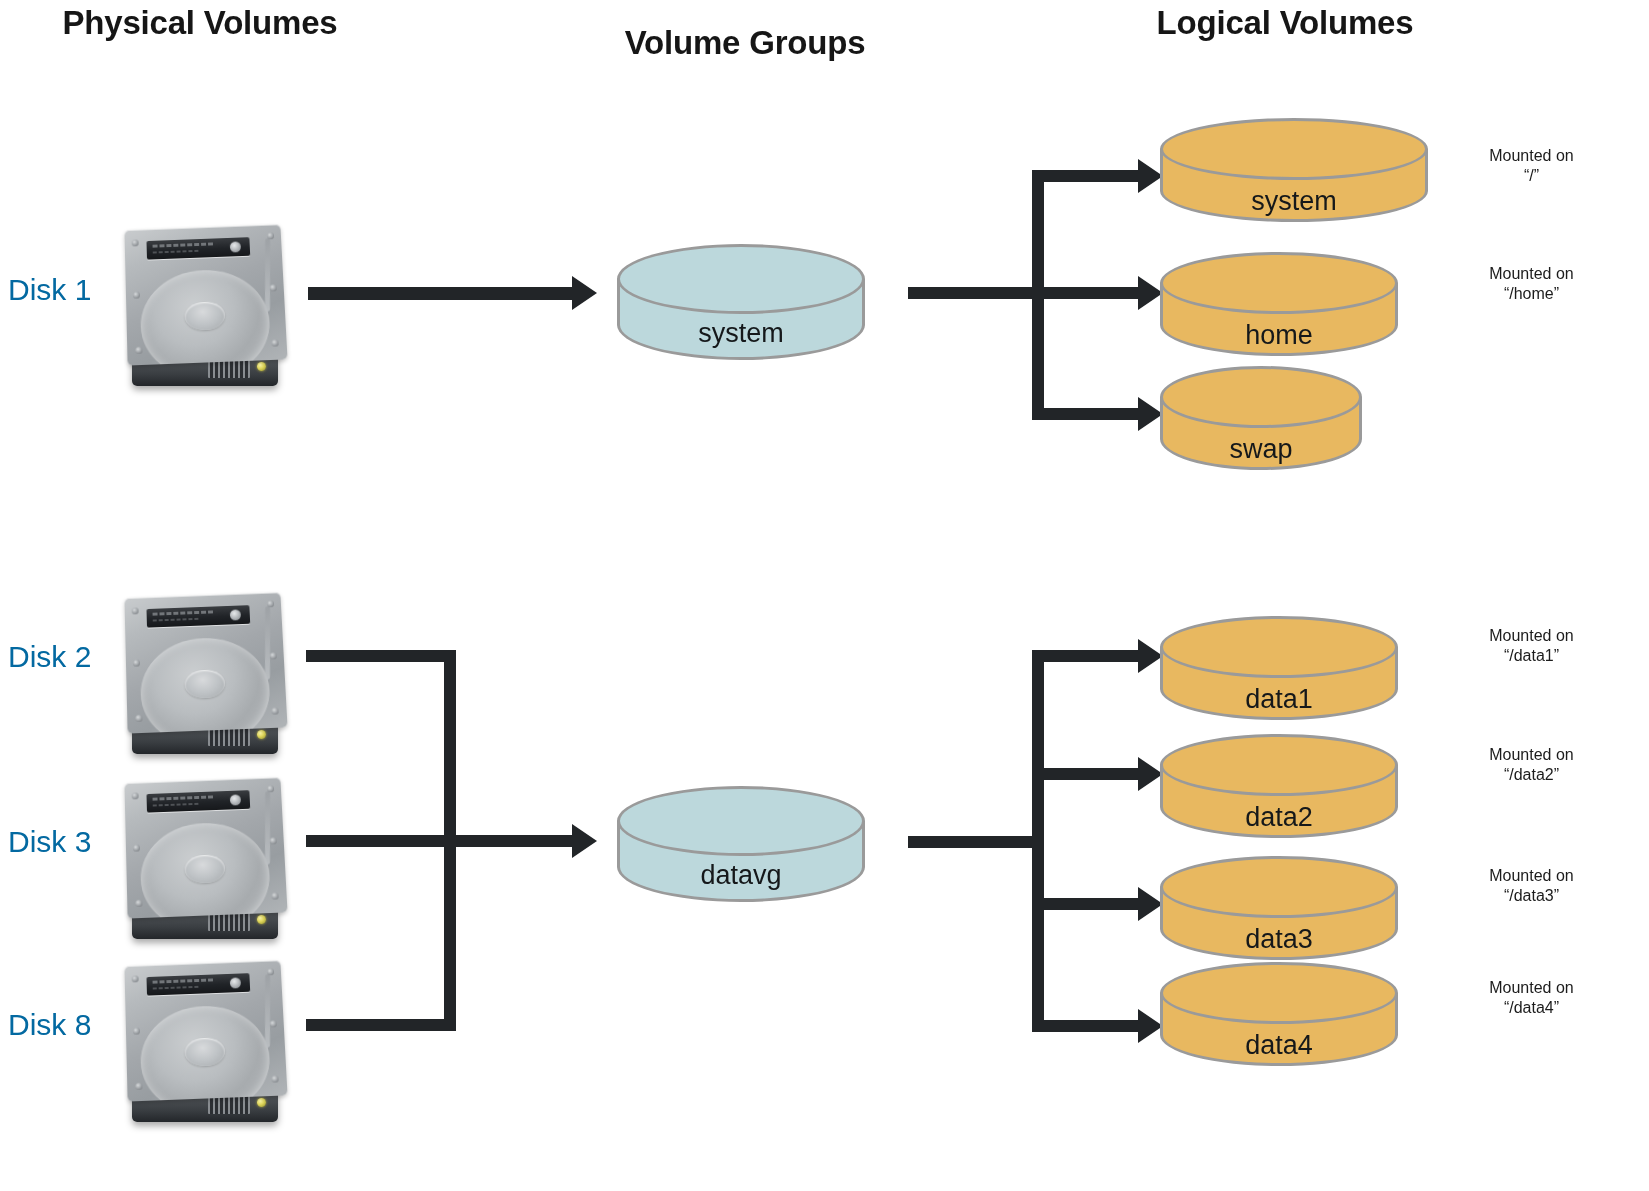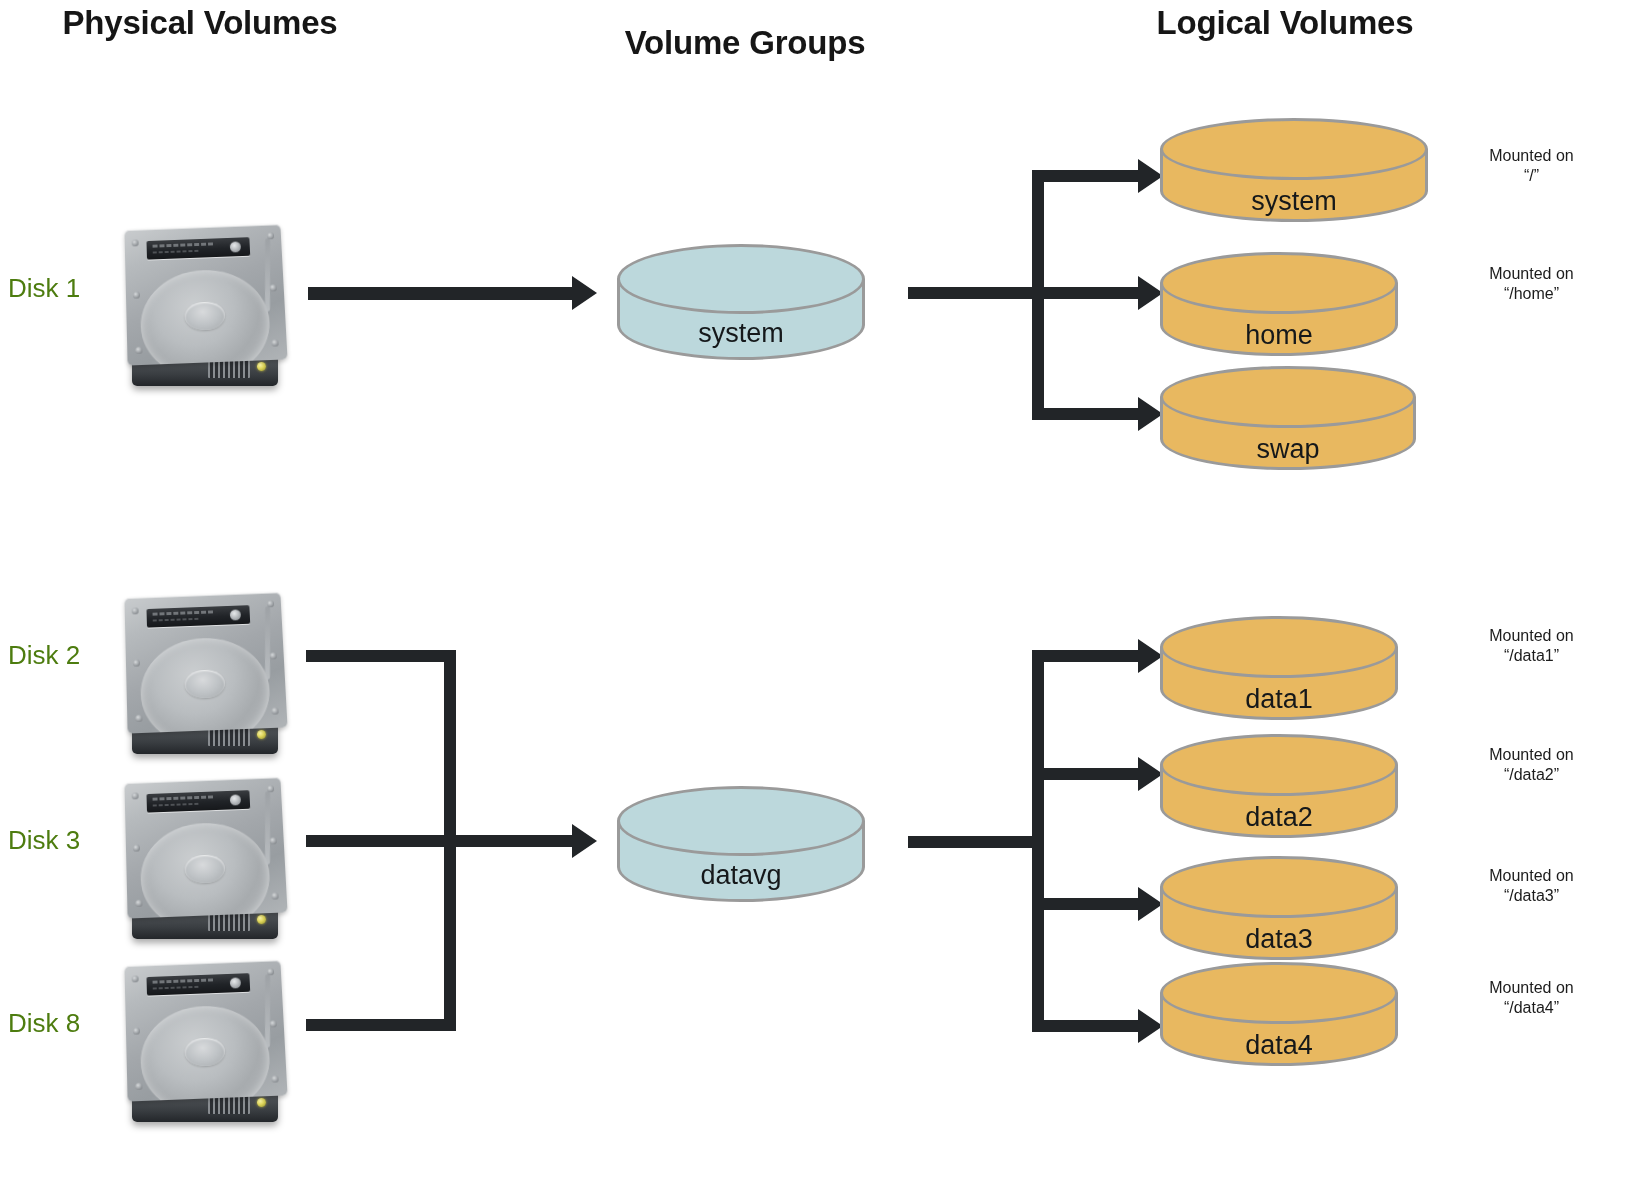--- a/index.html
+++ b/index.html
@@ -22,22 +22,22 @@
     position: absolute;
     font-size: 33px;
     font-weight: 600;
     color: #161616;
     letter-spacing: -0.2px;
     white-space: nowrap;
     text-align: center;
   }
   .disk-label {
     position: absolute;
-    font-size: 26px;
-    color: #4d7c0f;
+    font-size: 30px;
+    color: #0369a1;
     white-space: nowrap;
   }
   .mount-label {
     position: absolute;
     font-size: 16px;
     line-height: 1.28;
     color: #1c1c1c;
     text-align: center;
     white-space: nowrap;
   }
@@ -374,21 +374,21 @@
     <div class="side" style="top:31px; height:42px;"></div>
     <div class="top" style="height:62px;"></div>
     <div class="cyl-text" style="top:68px;">system</div>
   </div>
   <div class="cyl" style="left:1160px; top:252px; width:238px; height:104px; --fill:#e8b860; --stroke:#9a9a9a;">
     <div class="bottom" style="top:42px; height:62px;"></div>
     <div class="side" style="top:31px; height:42px;"></div>
     <div class="top" style="height:62px;"></div>
     <div class="cyl-text" style="top:68px;">home</div>
   </div>
-  <div class="cyl" style="left:1160px; top:366px; width:256px; height:104px; --fill:#e8b860; --stroke:#9a9a9a;">
+  <div class="cyl" style="left:1160px; top:366px; width:202px; height:104px; --fill:#e8b860; --stroke:#9a9a9a;">
     <div class="bottom" style="top:42px; height:62px;"></div>
     <div class="side" style="top:31px; height:42px;"></div>
     <div class="top" style="height:62px;"></div>
     <div class="cyl-text" style="top:68px;">swap</div>
   </div>
 
   <div class="cyl" style="left:1160px; top:616px; width:238px; height:104px; --fill:#e8b860; --stroke:#9a9a9a;">
     <div class="bottom" style="top:42px; height:62px;"></div>
     <div class="side" style="top:31px; height:42px;"></div>
     <div class="top" style="height:62px;"></div>

